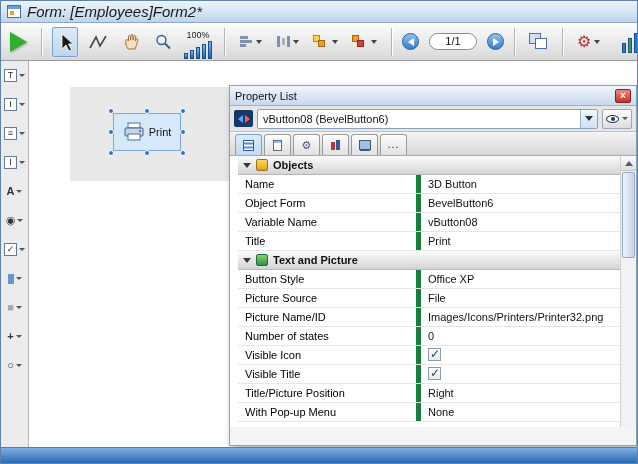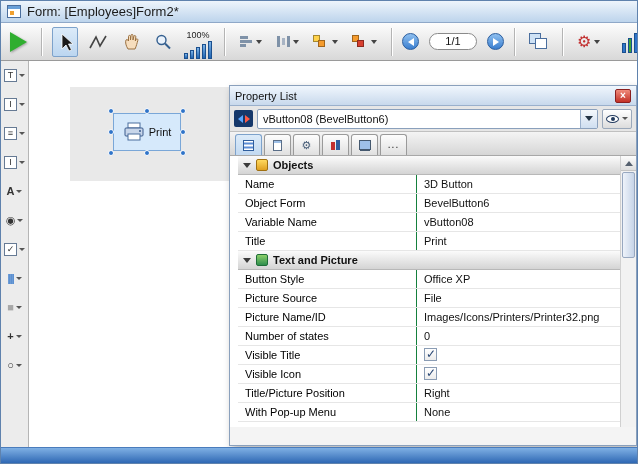--- a/index.html
+++ b/index.html
@@ -8,21 +8,21 @@
     position:relative;width:638px;height:464px;
     font-family:"Liberation Sans",sans-serif;font-size:11px;color:#111;
     border:1px solid #5f82ad;background:#fff;overflow:hidden;
   }
   
   .titlebar{height:22px;background:linear-gradient(#eef5fc,#bdd4ec);
     border-bottom:1px solid #8fa8c8;display:flex;align-items:center;gap:6px;padding:0 6px;}
   .form-icon{width:14px;height:13px;background:#fff;border:1px solid #4a6e9e;position:relative;flex:0 0 auto;}
   .form-icon::before{content:"";position:absolute;left:0;top:0;right:0;height:3px;background:#6aa0d8;}
   .form-icon::after{content:"";position:absolute;left:2px;top:5px;width:4px;height:4px;background:#f0a030;}
-  .title-text{font-size:13px;color:#1a1a1a;}
+  .title-text{font-size:15px;color:#1a1a1a;font-style:italic;}
   
   .toolbar{height:38px;background:linear-gradient(#fdfdfd,#d8d8d8);
     border-bottom:1px solid #9a9a9a;display:flex;align-items:center;padding:0 4px;gap:6px;overflow:hidden;}
   .tb-sep{width:1px;height:28px;background:#b4b4b4;box-shadow:1px 0 0 #fff;margin:0 4px;flex:0 0 auto;}
   .tb-btn{height:30px;min-width:26px;display:flex;align-items:center;justify-content:center;
     border:1px solid transparent;border-radius:2px;flex:0 0 auto;padding:0 3px;}
   .tb-btn.pressed{background:linear-gradient(#dcebf9,#bcd6f0);border-color:#7da2cb;}
   .play-tri{width:0;height:0;border-left:17px solid #2fae2f;border-top:10px solid transparent;border-bottom:10px solid transparent;filter:drop-shadow(1px 1px 1px rgba(0,0,0,.3));}
   .dd-arrow{width:0;height:0;border-left:3px solid transparent;border-right:3px solid transparent;border-top:4px solid #444;margin-left:3px;}
   .zoom-group{display:flex;flex-direction:column;align-items:center;justify-content:flex-end;height:34px;padding:0 2px;flex:0 0 auto;}
@@ -105,21 +105,21 @@
   .grid{position:absolute;left:0;right:0;top:70px;bottom:18px;background:#fff;overflow:hidden;}
   .grid-inner{position:absolute;left:0;top:0;right:16px;bottom:0;margin-left:8px;}
   .group-hdr{height:19px;background:linear-gradient(#fbfbfb,#d4d4d4);border-bottom:1px solid #b8b8b8;
     display:flex;align-items:center;gap:5px;padding:0 5px;font-weight:bold;}
   .disc{width:0;height:0;border-left:4px solid transparent;border-right:4px solid transparent;border-top:5px solid #3a3a3a;}
   .g-icon{width:12px;height:12px;border-radius:2px;flex:0 0 auto;}
   .g-objects{background:linear-gradient(#ffd95e,#e0a020);border:1px solid #a07010;}
   .g-textpic{background:linear-gradient(#8cd06a,#2f8e4e);border:1px solid #1e6e38;}
   .prow{height:19px;display:flex;align-items:stretch;border-bottom:1px solid #e6e6e6;background:#fff;}
   .pname{width:178px;padding:3px 0 0 7px;color:#000;}
-  .pval{flex:1;padding:3px 0 0 7px;border-left:1px solid #15803d;display:flex;align-items:flex-start;}
+  .pval{flex:1;padding:3px 0 0 7px;border-left:5px solid #15803d;display:flex;align-items:flex-start;}
   .cb{width:13px;height:13px;border:1px solid #8a9cb4;background:linear-gradient(#fff,#ececec);position:relative;margin-top:-1px;}
   .cb.checked::after{content:"✓";position:absolute;left:1px;top:-2px;font-size:12px;color:#2d4a76;}
   .vscroll{position:absolute;right:0;top:0;bottom:0;width:16px;background:#f2f2f2;border-left:1px solid #d0d0d0;}
   .scr-up{position:absolute;top:0;left:0;right:0;height:15px;display:flex;align-items:center;justify-content:center;
     background:linear-gradient(#fcfcfc,#dedede);border-bottom:1px solid #c4c4c4;}
   .scr-up i{width:0;height:0;border-left:4px solid transparent;border-right:4px solid transparent;border-bottom:5px solid #55606e;}
   .scr-thumb{position:absolute;left:1px;right:1px;top:16px;height:86px;border:1px solid #98a8c0;border-radius:2px;
     background:linear-gradient(90deg,#eef3fa,#c6d4e8);}
   .plist-footer{position:absolute;left:0;right:0;bottom:0;height:18px;background:linear-gradient(#f4f4f4,#dcdcdc);
     border-top:1px solid #aaa;display:flex;align-items:center;}
@@ -384,27 +384,27 @@
         </div>
         <div class="prow">
           <div class="pname">Picture Name/ID</div>
           <div class="pval">Images/Icons/Printers/Printer32.png</div>
         </div>
         <div class="prow">
           <div class="pname">Number of states</div>
           <div class="pval">0</div>
         </div>
         <div class="prow">
-          <div class="pname">Visible Title</div>
+          <div class="pname">Visible Icon</div>
           <div class="pval">
               <span class="cb checked"></span>
             </div>
         </div>
         <div class="prow">
-          <div class="pname">Visible Icon</div>
+          <div class="pname">Visible Title</div>
           <div class="pval">
               <span class="cb checked"></span>
             </div>
         </div>
         <div class="prow">
           <div class="pname">Title/Picture Position</div>
           <div class="pval">Right</div>
         </div>
         <div class="prow">
           <div class="pname">With Pop-up Menu</div>

